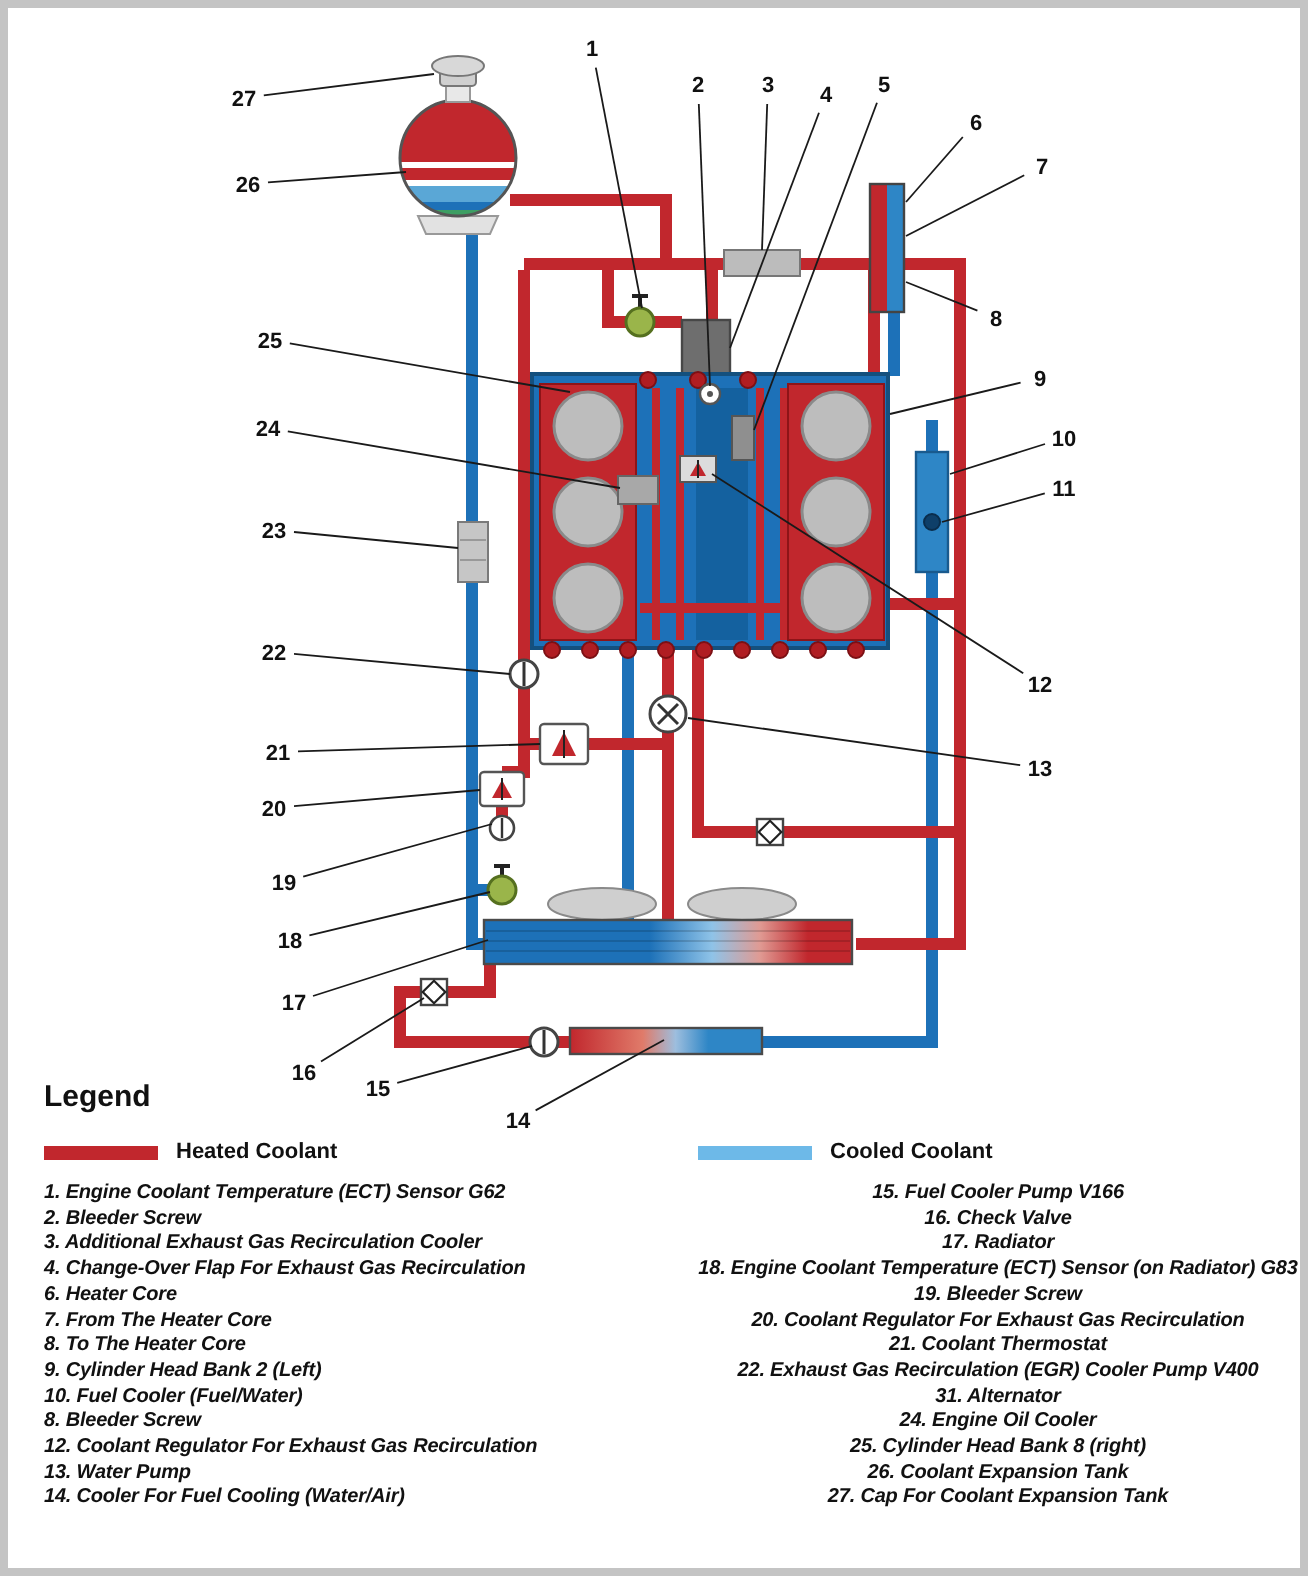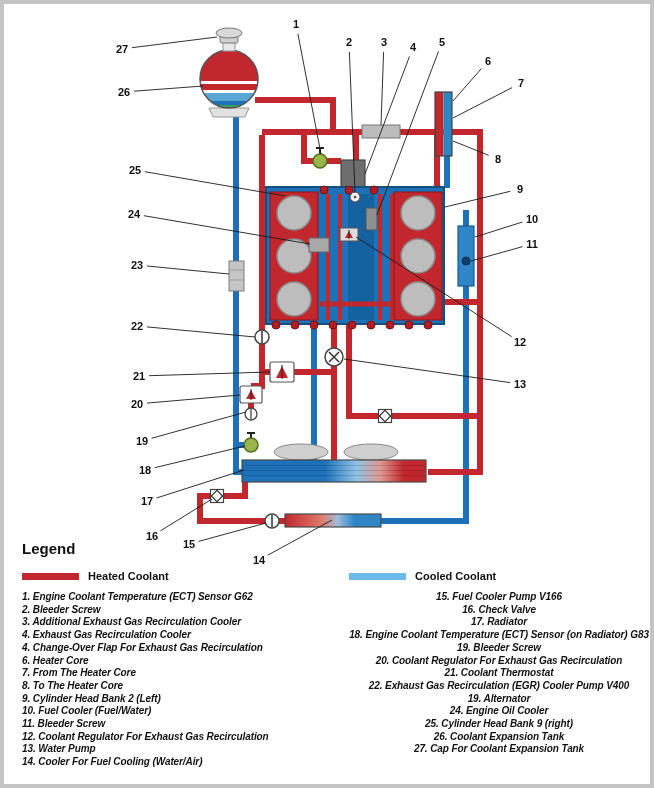--- a/index.html
+++ b/index.html
@@ -311,43 +311,42 @@
       <div class="bar-group right">
         <div class="swatch" style="background: rgb(109, 185, 232);"></div>
         <span class="bar-label">Cooled Coolant</span>
       </div>
     </div>
     <div class="legend-cols">
       <div id="col-left" class="col left">
           <div class="legend-item">1. Engine Coolant Temperature (ECT) Sensor G62</div>
           <div class="legend-item">2. Bleeder Screw</div>
           <div class="legend-item">3. Additional Exhaust Gas Recirculation Cooler</div>
-          <div class="legend-item">4. Exhaust Gas Recirculation Cooler</div>
           <div class="legend-item">4. Change-Over Flap For Exhaust Gas Recirculation</div>
           <div class="legend-item">6. Heater Core</div>
           <div class="legend-item">7. From The Heater Core</div>
           <div class="legend-item">8. To The Heater Core</div>
           <div class="legend-item">9. Cylinder Head Bank 2 (Left)</div>
           <div class="legend-item">10. Fuel Cooler (Fuel/Water)</div>
-          <div class="legend-item">11. Bleeder Screw</div>
+          <div class="legend-item">8. Bleeder Screw</div>
           <div class="legend-item">12. Coolant Regulator For Exhaust Gas Recirculation</div>
           <div class="legend-item">13. Water Pump</div>
           <div class="legend-item">14. Cooler For Fuel Cooling (Water/Air)</div>
         </div>
       <div id="col-right" class="col right">
           <div class="legend-item">15. Fuel Cooler Pump V166</div>
           <div class="legend-item">16. Check Valve</div>
           <div class="legend-item">17. Radiator</div>
           <div class="legend-item">18. Engine Coolant Temperature (ECT) Sensor (on Radiator) G83</div>
           <div class="legend-item">19. Bleeder Screw</div>
           <div class="legend-item">20. Coolant Regulator For Exhaust Gas Recirculation</div>
           <div class="legend-item">21. Coolant Thermostat</div>
           <div class="legend-item">22. Exhaust Gas Recirculation (EGR) Cooler Pump V400</div>
-          <div class="legend-item">19. Alternator</div>
+          <div class="legend-item">31. Alternator</div>
           <div class="legend-item">24. Engine Oil Cooler</div>
-          <div class="legend-item">25. Cylinder Head Bank 9 (right)</div>
+          <div class="legend-item">25. Cylinder Head Bank 8 (right)</div>
           <div class="legend-item">26. Coolant Expansion Tank</div>
           <div class="legend-item">27. Cap For Coolant Expansion Tank</div>
         </div>
     </div>
   </div>
 
 </div>
 
 </body></html>

